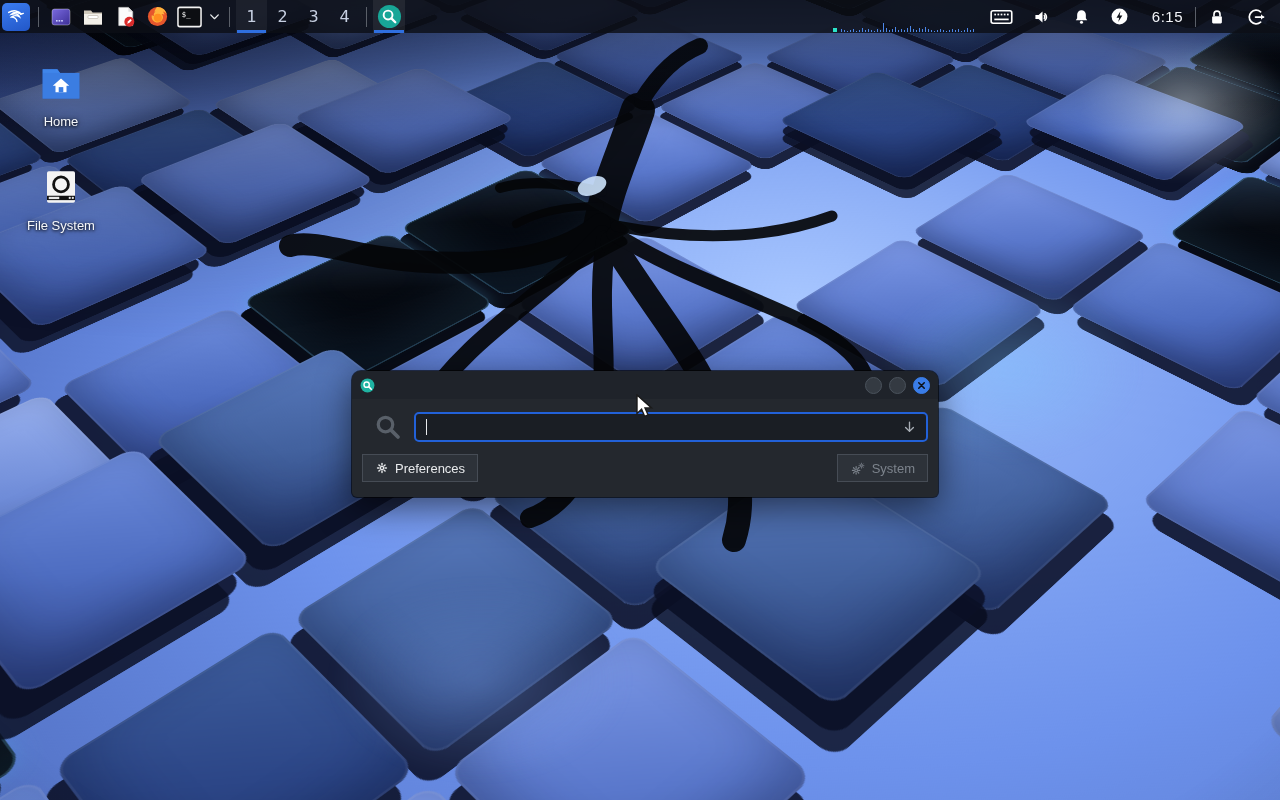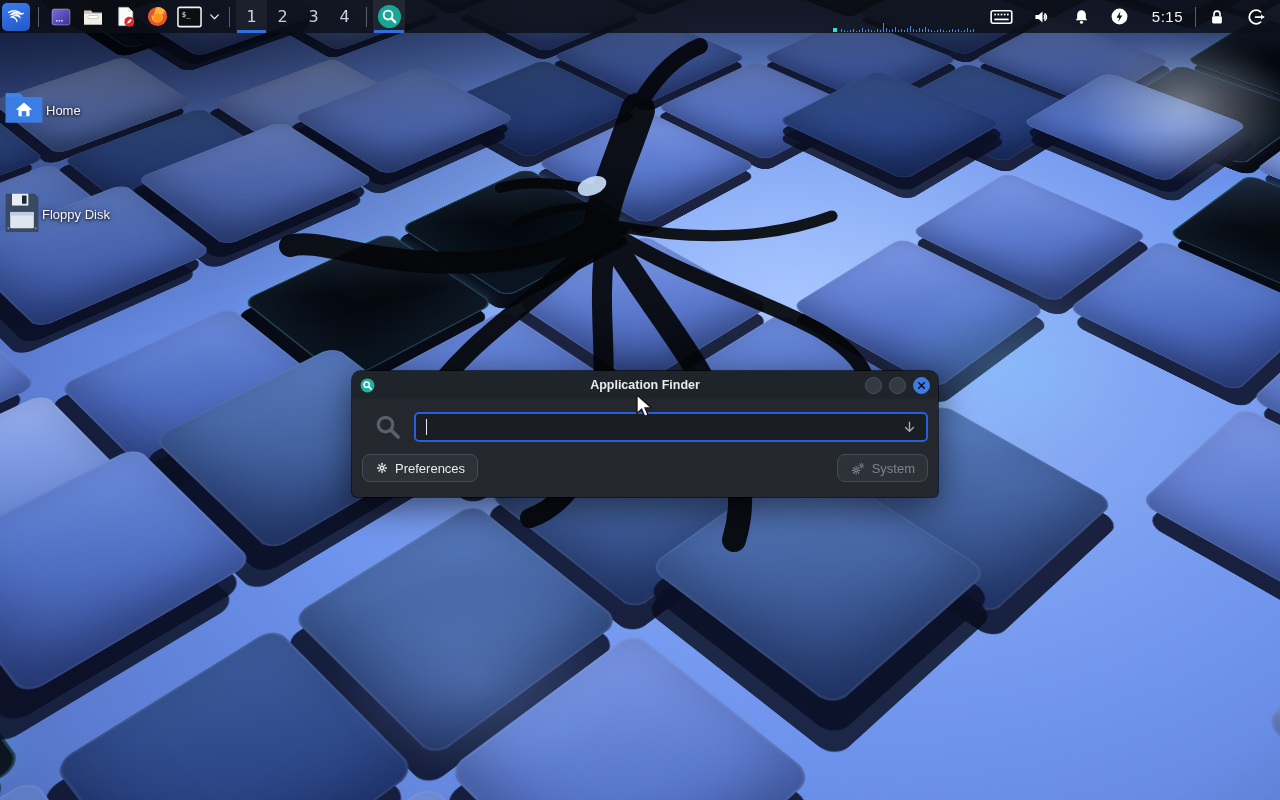--- a/index.html
+++ b/index.html
@@ -48,21 +48,21 @@
   .p-graph .dot { width:4px; height:4px; background:#2be3c9; margin-right:4px; }
   .p-graph .bar { width:1px; margin-right:2px; background:#4b86e8; }
   .p-status { display:flex; align-items:center; gap:19px; margin-right:4px; }
   .p-status .sbtn, .p-session .sbtn { background:none; border:none; cursor:pointer;
     display:flex; align-items:center; justify-content:center; }
   .p-clock { color:#f2f4f8; font-size:15px; margin:0 2px 0 0; cursor:default; letter-spacing:.5px; }
   .p-session { display:flex; align-items:center; gap:20px; margin:0 14px 0 2px; }
 
   
   .desktop-icons { position:absolute; left:2px; top:52px; width:118px; z-index:10; }
-  .d-cell { width:118px; height:104px; display:flex; align-items:center;
+  .d-cell { width:118px; height:104px; display:flex; flex-direction:column; align-items:center;
     justify-content:flex-start; padding-top:6px; cursor:pointer; }
   .d-cell .d-ic { height:50px; display:flex; align-items:center; justify-content:center; }
   .d-cell .d-label { margin-top:6px; color:#f5f7fa; font-size:13px; text-align:center;
     text-shadow:0 1px 3px rgba(0,0,0,.95), 0 0 6px rgba(0,0,0,.6); white-space:nowrap; }
   .d-cell.ghost .d-ic { opacity:.55; }
 
   
   .finder-dialog { position:absolute; left:352px; top:371px; width:586px; height:126px;
     background:#24282e; border-radius:9px 9px 5px 5px; z-index:60;
     box-shadow:0 10px 34px rgba(0,0,0,.55), 0 0 0 1px rgba(0,0,0,.6); }
@@ -77,21 +77,21 @@
   .fd-cbtn.close { background:#3a7de8; border-color:#3a7de8; }
   .fd-search-row { display:flex; align-items:center; padding:13px 10px 0 10px; }
   .fd-search-icon { width:52px; display:flex; align-items:center; justify-content:center; }
   .fd-input { flex:1; height:30px; background:#1a1e24; border:2px solid #2261d8; border-radius:5px;
     display:flex; align-items:center; padding:0 8px 0 10px; cursor:text; }
   .fd-caret { width:1px; height:16px; background:#e8eaec; }
   .fd-input-text { flex:1; color:#e8eaec; font-size:14px; }
   .fd-arrow { display:flex; }
   .fd-btn-row { display:flex; align-items:center; justify-content:space-between; padding:12px 10px 0 10px; }
   .fd-btn { height:28px; display:flex; align-items:center; gap:6px; padding:0 12px;
-    background:#2d3239; border:1px solid #464c55; border-radius:8px; color:#e8eaec;
+    background:#2d3239; border:1px solid #464c55; border-radius:0; color:#e8eaec;
     font-size:13px; cursor:pointer; font-family:inherit; }
   .fd-btn.disabled { color:#7c838c; cursor:default; }
 
   
   .mouse-cursor { position:absolute; left:636px; top:394px; z-index:99; pointer-events:none; }
 </style>
 </head>
 <body>
 
 <div class="wallpaper">
@@ -377,21 +377,21 @@
         <button class="sbtn">
           <span style="display: flex;">
             <svg width="19" height="19" viewBox="0 0 24 24">
               <circle cx="12" cy="12" r="10" fill="#fff"></circle>
               <path d="M13.2 5.5l-5 8h3.4l-1.2 5.5 5.2-8.2h-3.4z" fill="#11141b"></path>
             </svg>
           </span>
         </button>
       </div>
     <div class="p-status" style="margin:0 0 0 19px">
-      <div class="p-clock">5:15</div>
+      <div class="p-clock">6:15</div>
     </div>
     <div class="p-sep" style="margin:0 10px"></div>
     <div class="p-session" id="session-icons">
         <button class="sbtn">
           <span style="display: flex;">
             <svg width="18" height="20" viewBox="0 0 24 24">
               <path d="M8 11V8.2a4 4 0 018 0V11" fill="none" stroke="#fff" stroke-width="2.2"></path>
               <rect x="5.5" y="11" width="13" height="9.5" rx="1.5" fill="#fff"></rect>
             </svg>
           </span>
@@ -420,47 +420,45 @@
             <path d="M24 16l-9 8h3v7h12v-7h3z" fill="#fff"></path>
             <rect x="21.5" y="25.5" width="5" height="5.5" fill="#3b7de2"></rect>
           </svg>
         </span>
       </div>
       <div class="d-label">Home</div>
     </div>
     <div class="d-cell">
       <div class="d-ic">
         <span style="display: flex;">
-          <svg width="40" height="42" viewBox="0 0 44 46">
-            <path d="M4 4h32l4 4v38H4z" fill="#3a4962"></path>
-            <rect x="11" y="4" width="18" height="13" fill="#e8edf5"></rect>
-            <rect x="22" y="6" width="5" height="9" fill="#1d2636"></rect>
-            <rect x="9" y="24" width="26" height="18" rx="1" fill="#dfe6f0"></rect>
-            <path d="M9 24h26v4H9z" fill="#c3ccda"></path>
-            <circle cx="7" cy="42" r="1" fill="#8a97ab"></circle>
-            <circle cx="37" cy="42" r="1" fill="#8a97ab"></circle>
+          <svg width="42" height="42" viewBox="0 0 48 48">
+            <rect x="8" y="6" width="32" height="36" rx="2" fill="#f4f4f4"></rect>
+            <circle cx="24" cy="21" r="8.5" fill="none" stroke="#111" stroke-width="3.2"></circle>
+            <rect x="8" y="34" width="32" height="5" fill="#111"></rect>
+            <rect x="10" y="35.2" width="12" height="2.6" fill="#e8e8e8"></rect>
+            <circle cx="34" cy="36.5" r="1.3" fill="#e8e8e8"></circle>
+            <circle cx="37.5" cy="36.5" r="1.3" fill="#e8e8e8"></circle>
           </svg>
         </span>
       </div>
-      <div class="d-label">Floppy Disk</div>
+      <div class="d-label">File System</div>
     </div>
   </div>
 
 <div class="finder-dialog">
   <div class="fd-titlebar">
     <span class="fd-appicon">
         <span style="display: flex;">
           <svg width="15" height="15" viewBox="0 0 26 26">
             <circle cx="13" cy="13" r="12" fill="#1fb3a2"></circle>
             <circle cx="11.5" cy="11.5" r="4.6" fill="none" stroke="#fff" stroke-width="2.4"></circle>
             <line x1="15" y1="15" x2="19.5" y2="19.5" stroke="#fff" stroke-width="2.8" stroke-linecap="round"></line>
           </svg>
         </span>
       </span>
-    <span class="fd-title">Application Finder</span>
     <span class="fd-controls">
       <button class="fd-cbtn"></button>
       <button class="fd-cbtn"></button>
       <button class="fd-cbtn close">
         <span style="display:flex">
             <span style="display: flex;">
               <svg width="11" height="11" viewBox="0 0 24 24">
                 <path d="M6 6l12 12M18 6L6 18" stroke="#0d1117" stroke-width="3.4" stroke-linecap="round"></path>
               </svg>
             </span>

